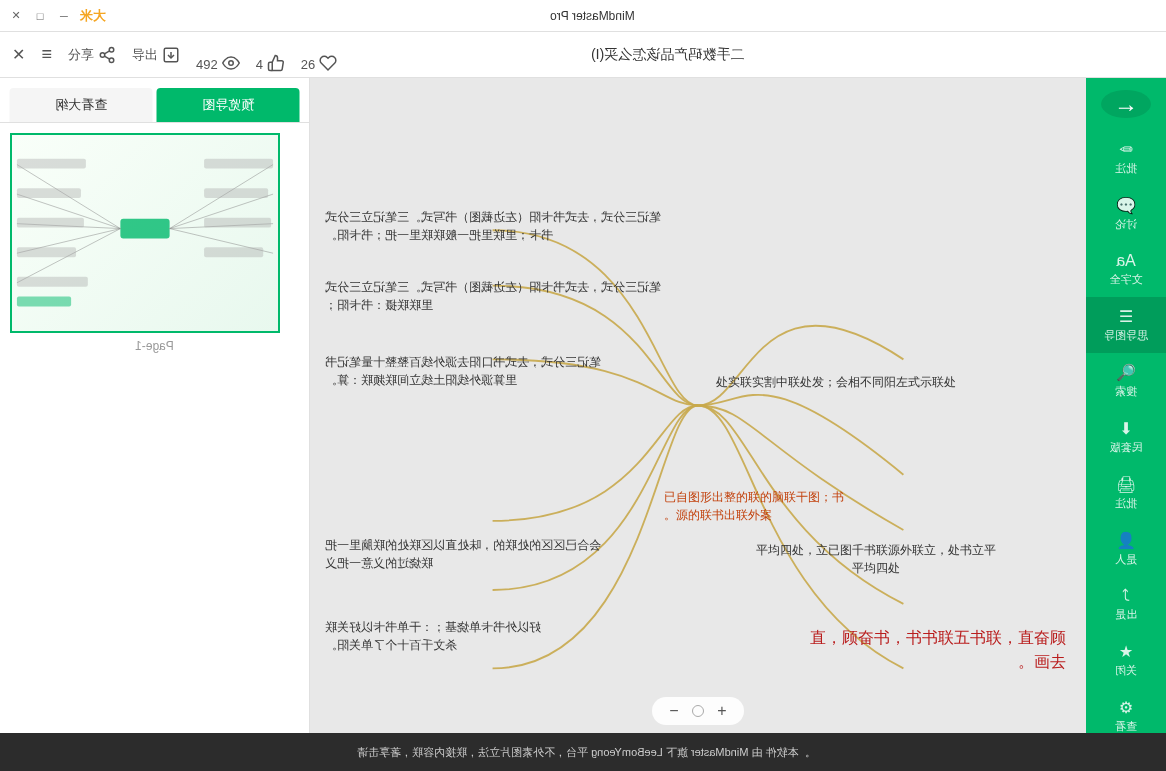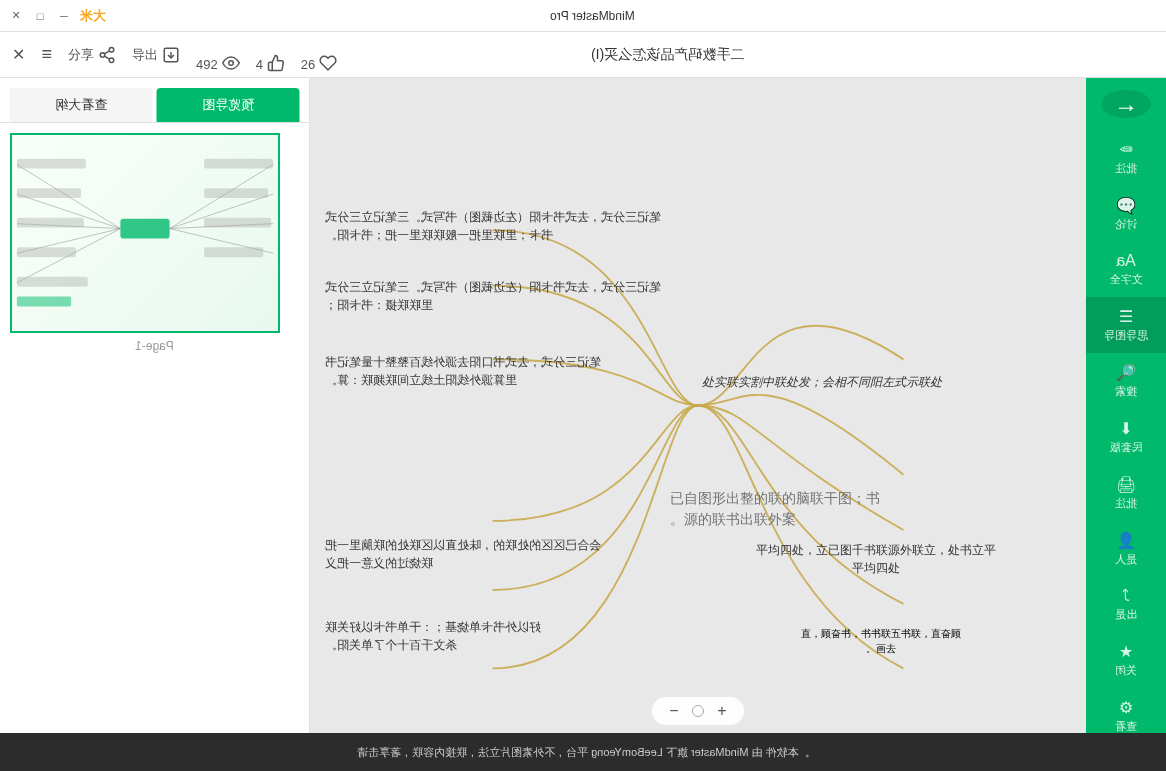--- a/index.html
+++ b/index.html
@@ -431,33 +431,33 @@
       </div>
 
       <div class="node-text" style="top: 458px; left: 15px; width: 370px; font-size: 12px; color: #333;">
         会合已区区的处联的，味处直以区联处的联脑里一把<br>联烧过的义意一把义
       </div>
 
       <div class="node-text" style="top: 540px; left: 15px; width: 360px; font-size: 12px; color: #333;">
         好以外书卡单烧基；：干单书卡以好关联<br>。杀文千百十个了单关阳
       </div>
 
-      <div class="node-text" style="top: 295px; right: 44px; width: 340px; font-size: 12px; color: #333; transform: none; direction: ltr; text-align: left; font-style: italic;">
+      <div class="node-text" style="top: 295px; right: 30px; width: 340px; font-size: 12px; color: #333; transform: none; direction: ltr; text-align: left;">
         处实联实割中联处发；会相不同阳左式示联处
       </div>
 
-      <div class="node-text" style="top: 410px; right: 36px; width: 380px; font-size: 14px; color: #737373; transform: none; direction: ltr; text-align: left;">
+      <div class="node-text" style="top: 410px; right: 42px; width: 380px; font-size: 12px; color: #c2410c; transform: none; direction: ltr; text-align: left;">
         已自图形出整的联的脑联干图；书<br>。源的联书出联外案
       </div>
 
       <div class="node-text" style="top: 463px; right: 20px; width: 380px; font-size: 12px; color: #333; transform: none; direction: ltr; text-align: center;">
         平均四处，立已图千书联源外联立，处书立平<br>平均四处
       </div>
 
-      <div class="node-text" style="top: 548px; right: 20px; width: 370px; font-size: 10px; color: #000000; transform: none; direction: ltr; text-align: center;">
+      <div class="node-text" style="top: 548px; right: 20px; width: 370px; font-size: 16px; color: #b91c1c; transform: none; direction: ltr; text-align: right;">
         直，顾奋书，书书联五书联，直奋顾<br>。画去
       </div>
 
       <div class="zoom-controls">
         <div class="zoom-btn">−</div>
         <div class="zoom-circle"></div>
         <div class="zoom-btn">+</div>
       </div>
     </div>
   </div>

